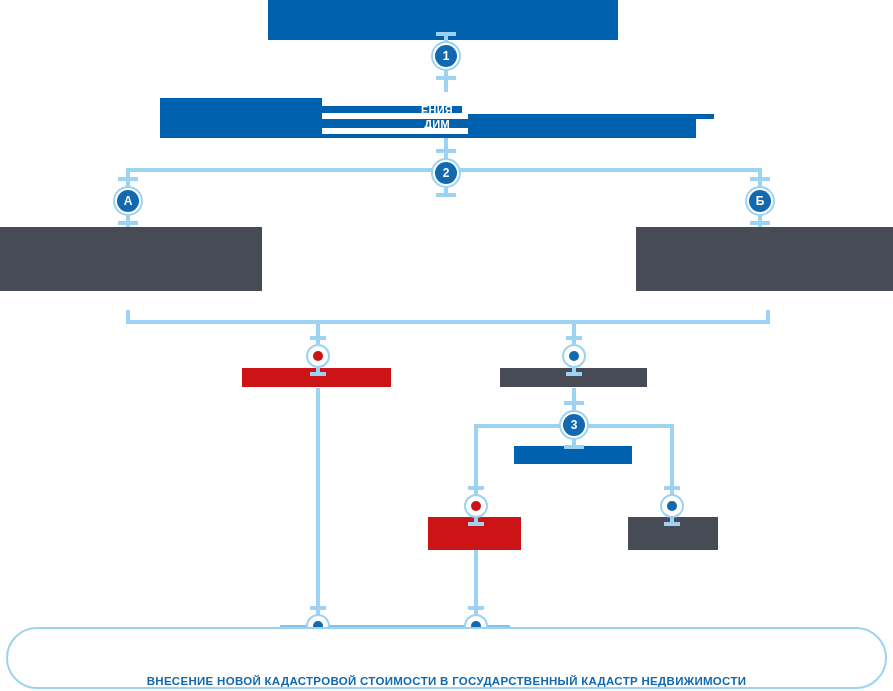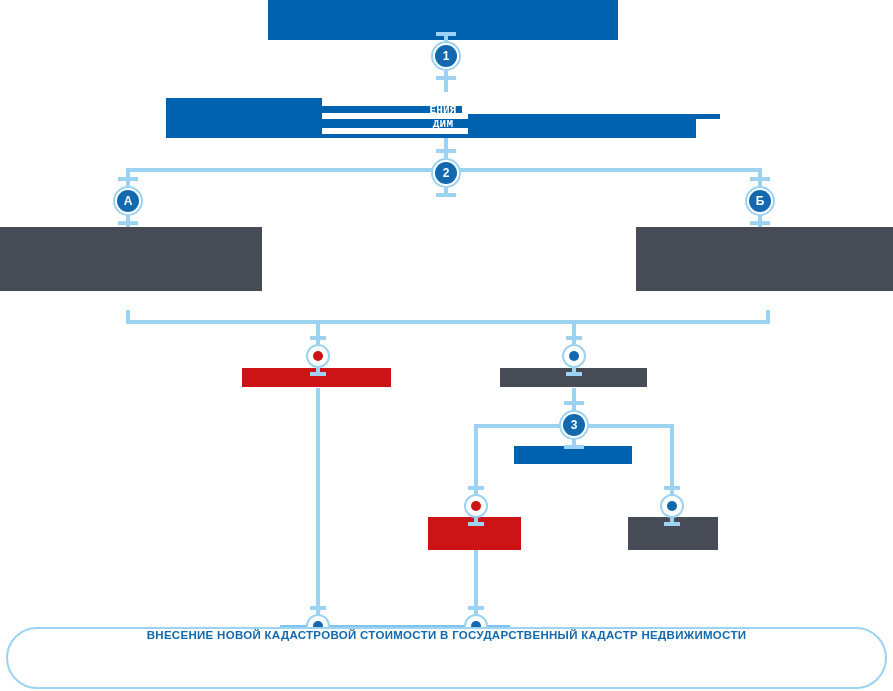--- a/index.html
+++ b/index.html
@@ -137,21 +137,21 @@
   #result-banner {
     position: absolute;
     left: 6px;
     top: 627px;
     width: 881px;
     height: 62px;
     border: 2px solid #9CD2F2;
     border-radius: 31px;
     background: #ffffff;
     display: flex;
-    align-items: flex-start;
+    align-items: flex-end;
     justify-content: center;
     box-sizing: border-box;
     z-index: 7;
   }
   #result-banner .txt {
     color: #1269B0;
     font-size: 11.5px;
     font-weight: bold;
     letter-spacing: .3px;
     white-space: nowrap;
@@ -198,21 +198,21 @@
 
   <div class="ln ln-v abs" style="left:474px; top:518px; height:8px;"></div>
   <div class="ln ln-v abs" style="left:670px; top:518px; height:8px;"></div>
 
   <div class="ln ln-thin-h abs" style="left:280px; top:625px; width:230px;"></div>
 
   <div class="box box-blue" style="left:268px; top:0px; width:350px; height:40px;">
     <span></span>
   </div>
 
-  <div class="box box-blue" style="left:166px; top:98px; width:554px; height:40px; flex-direction:column;font-family:Liberation Mono, monospace;">
+  <div class="box box-blue" style="left:160px; top:98px; width:554px; height:40px; flex-direction:column;">
     <span>ЕНИЯ</span>
     <span>ДИМ</span>
   </div>
 
   <div class="mask" style="left:322px; top:92px;  width:146px; height:14px;"></div>
   <div class="mask" style="left:322px; top:113px; width:146px; height:6px;"></div>
   <div class="mask" style="left:462px; top:98px;  width:258px; height:16px;"></div>
   <div class="mask" style="left:322px; top:128px; width:146px; height:6px;"></div>
   <div class="mask" style="left:696px; top:119px; width:26px;  height:20px;"></div>
 

